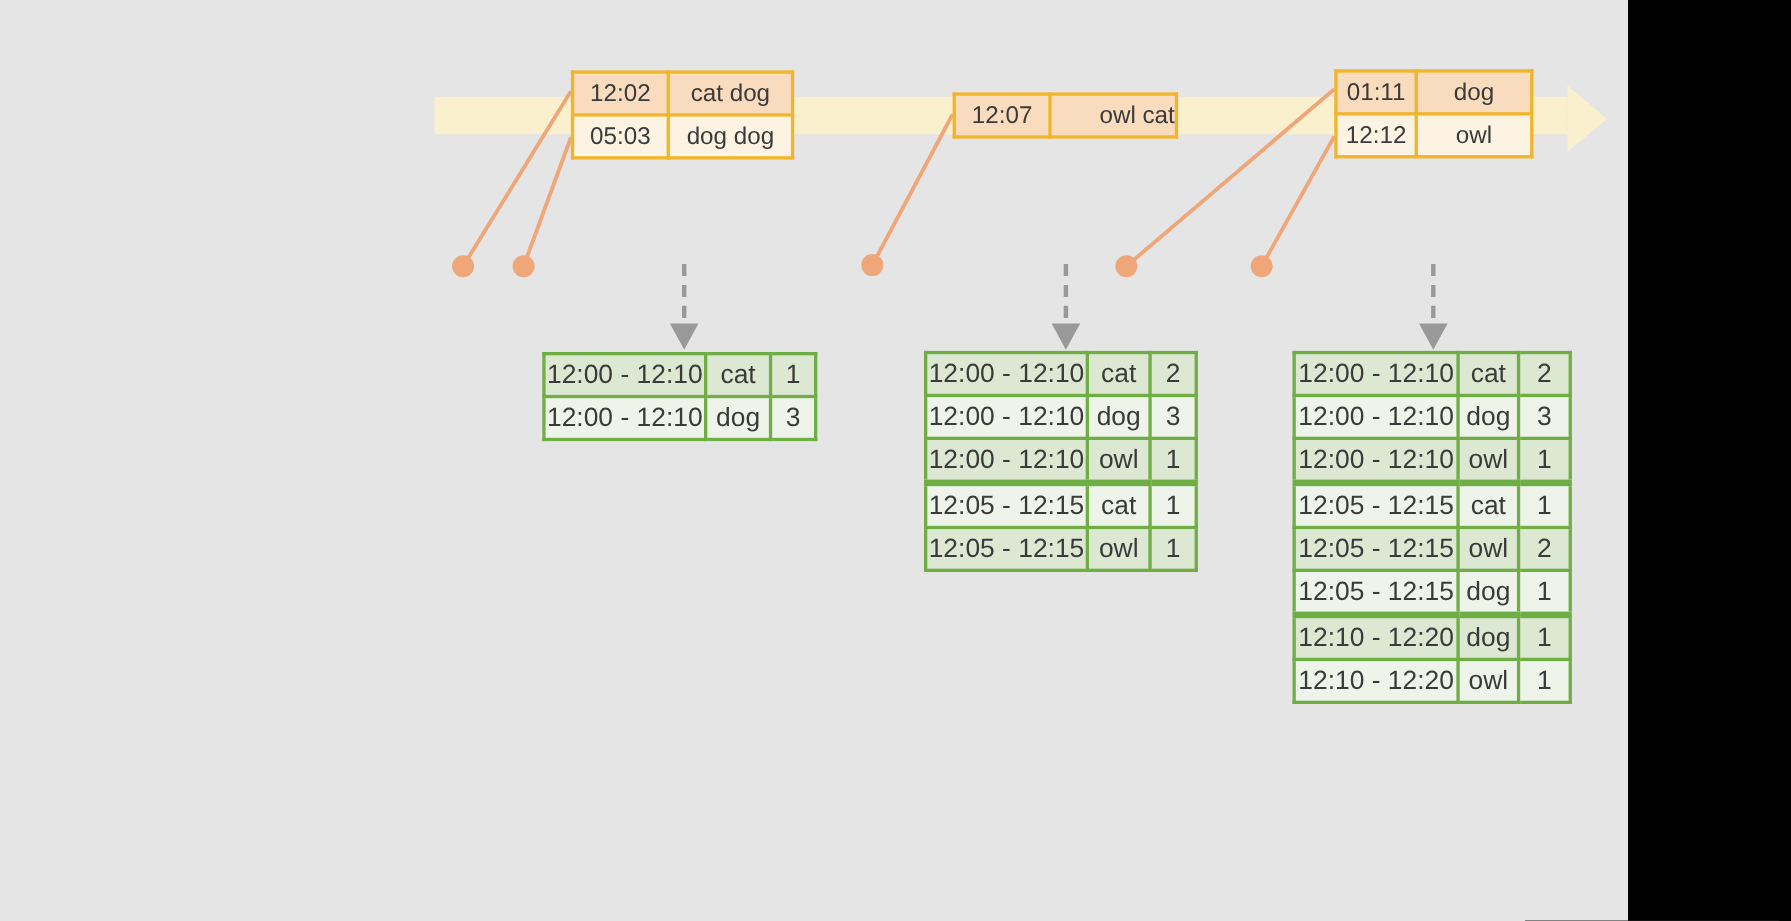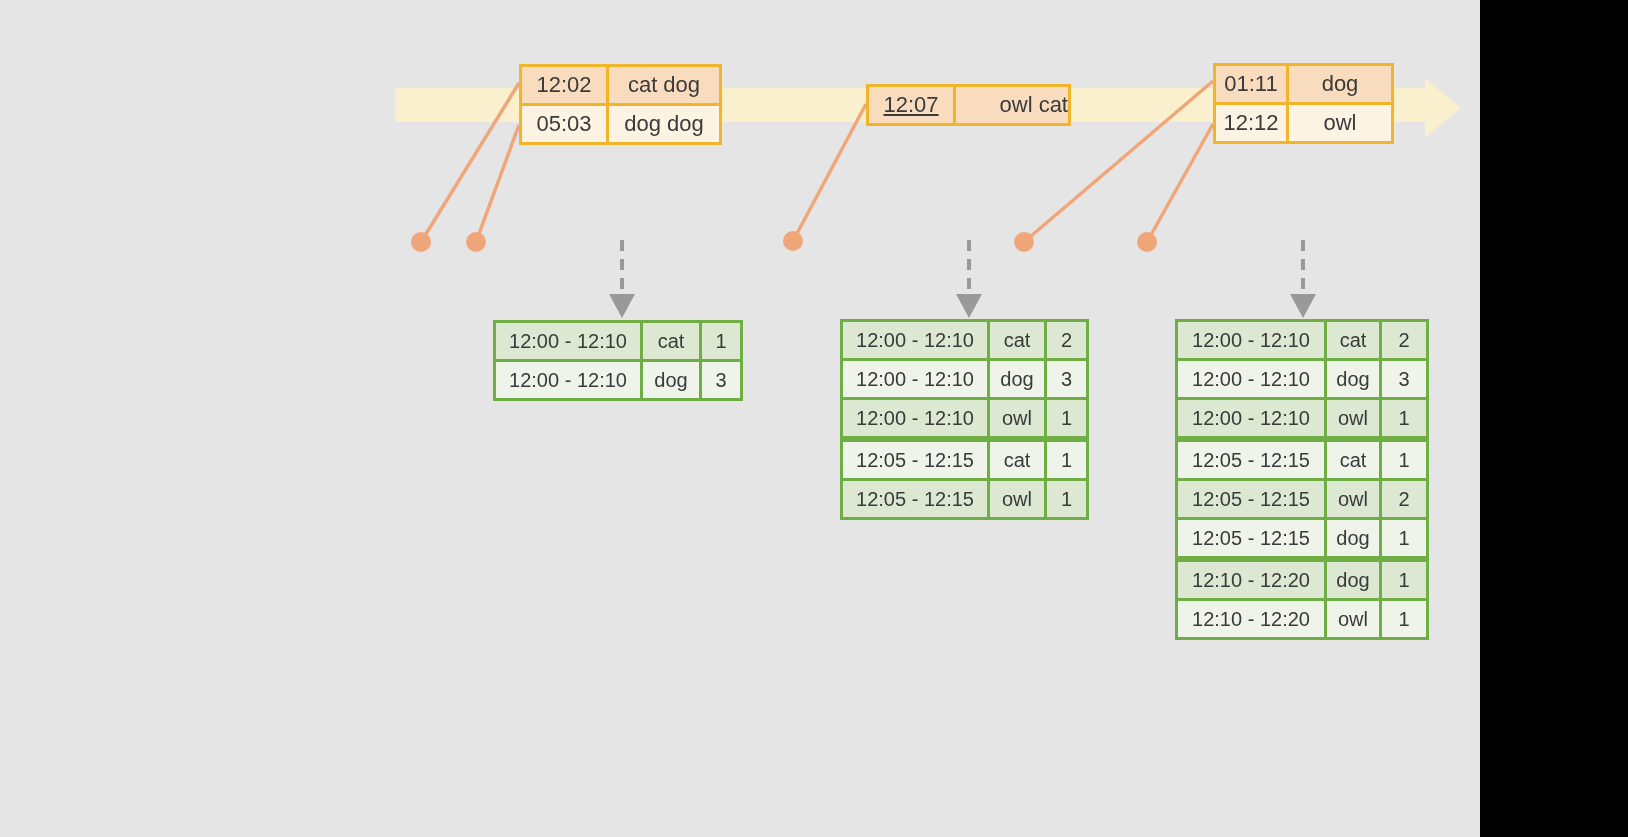--- a/index.html
+++ b/index.html
@@ -53,32 +53,32 @@
     padding: 0;
     text-align: center;
     vertical-align: middle;
   }
   .event-table tr:nth-child(odd) td  { background: #F9DCBE; }
   .event-table tr:nth-child(even) td { background: #FDF3E3; }
   .et1 { left: 519px; top: 64px; }
   .et1 td:first-child { width: 84px; }
   .et1 td:last-child  { width: 110px; }
   .et2 { left: 866px; top: 84px; }
-  .et2 td:first-child { width: 84px; text-decoration: underline; }
+  .et2 td:first-child { width: 84px; }
   .et2 td:last-child  { width: 112px; text-align: right; }
   .et3 { left: 1213px; top: 63px; }
   .et3 td:first-child { width: 70px; }
   .et3 td:last-child  { width: 102px; }
 
   
   .result-table {
     position: absolute;
     border-collapse: collapse;
     z-index: 3;
-    font-size: 20px;
+    font-size: 24px;
     color: #3A3A3A;
     table-layout: fixed;
   }
   .result-table td {
     border: 3px solid #6FAD45;
     height: 36px;
     padding: 0;
     text-align: center;
     vertical-align: middle;
   }

